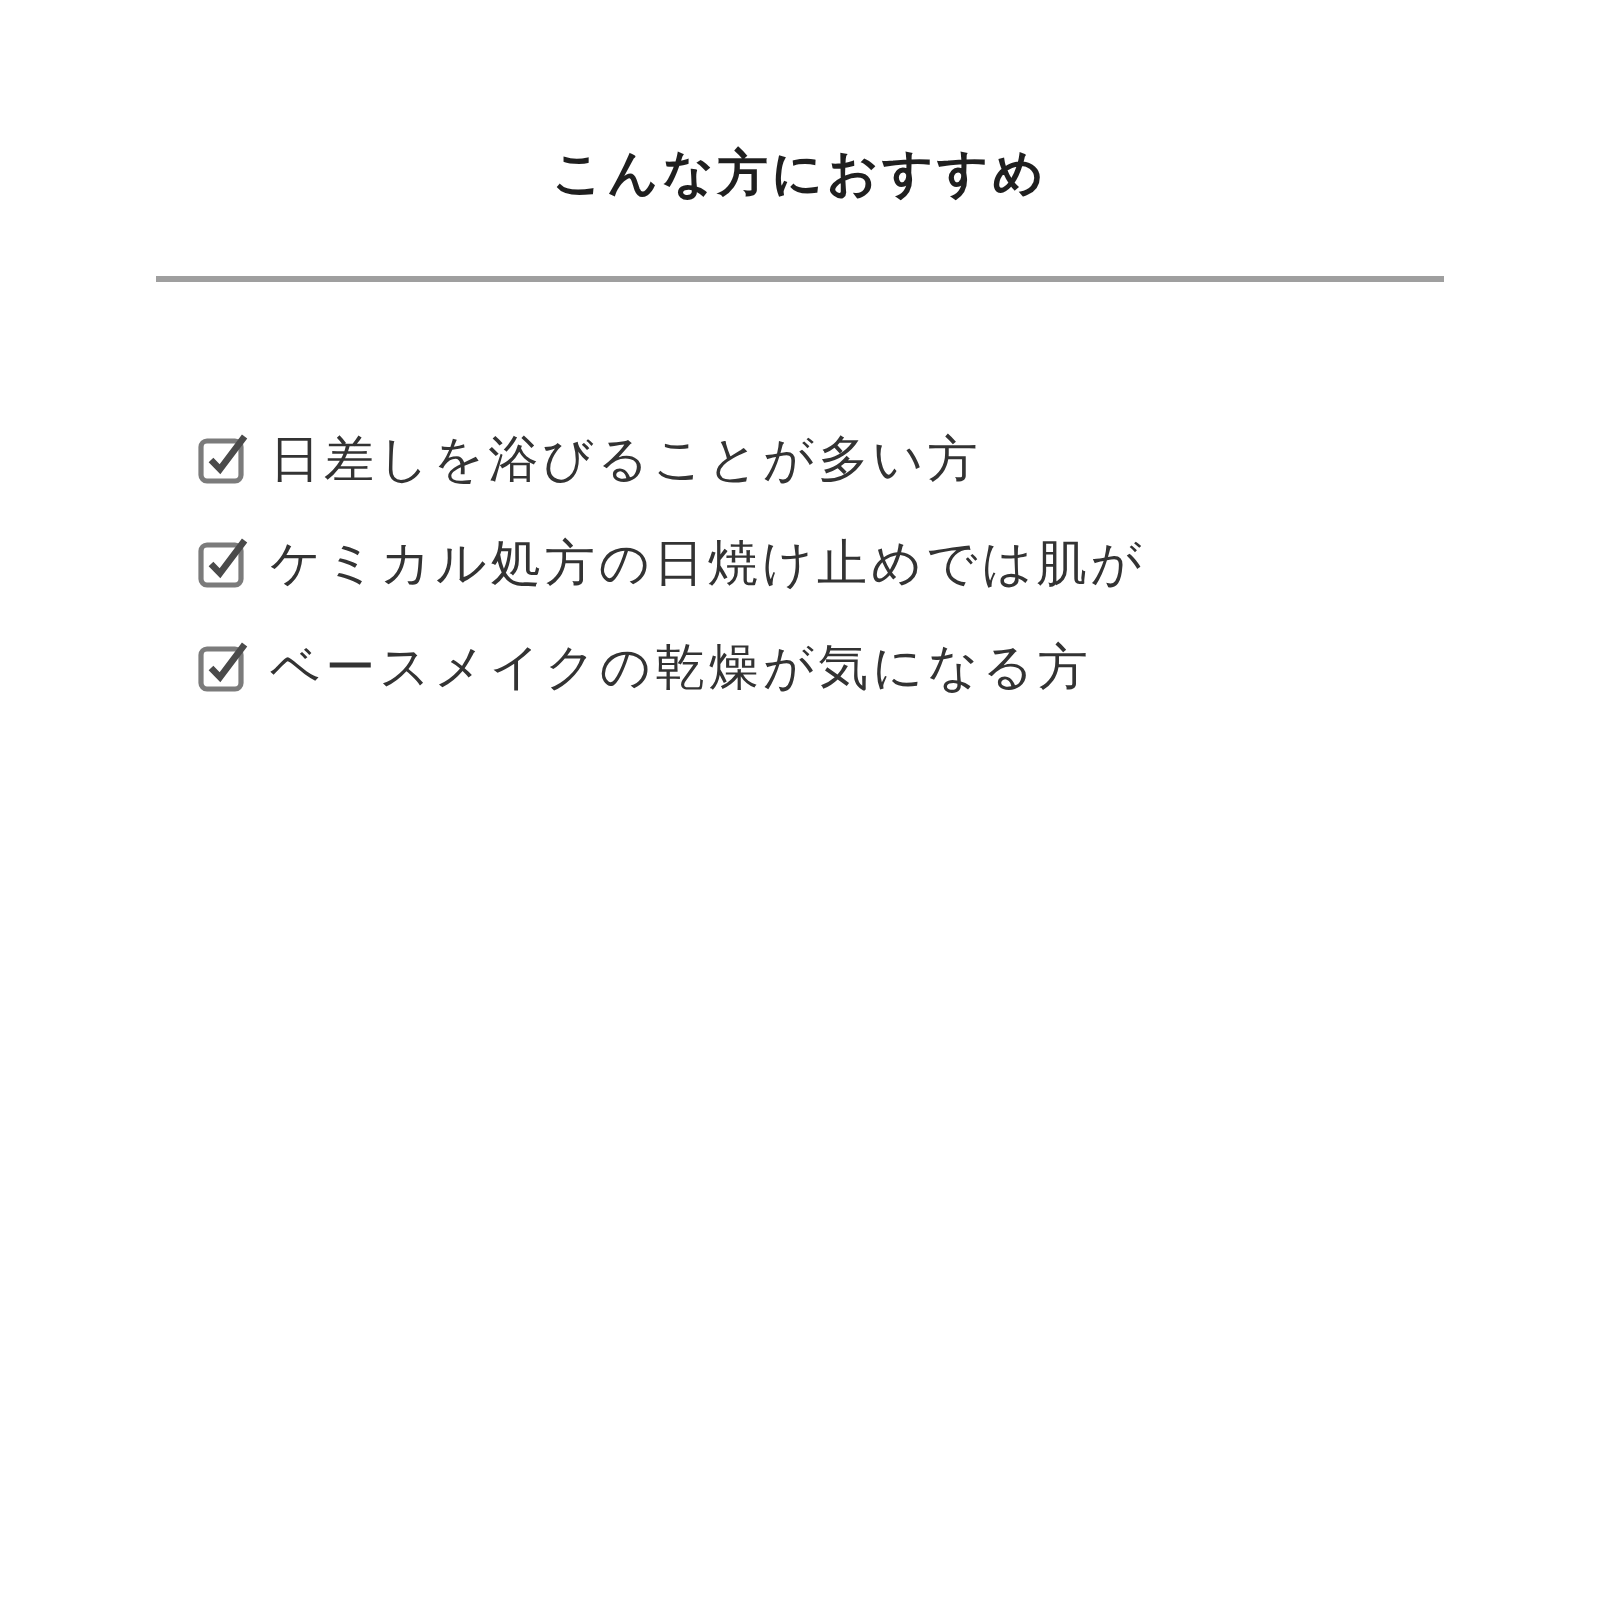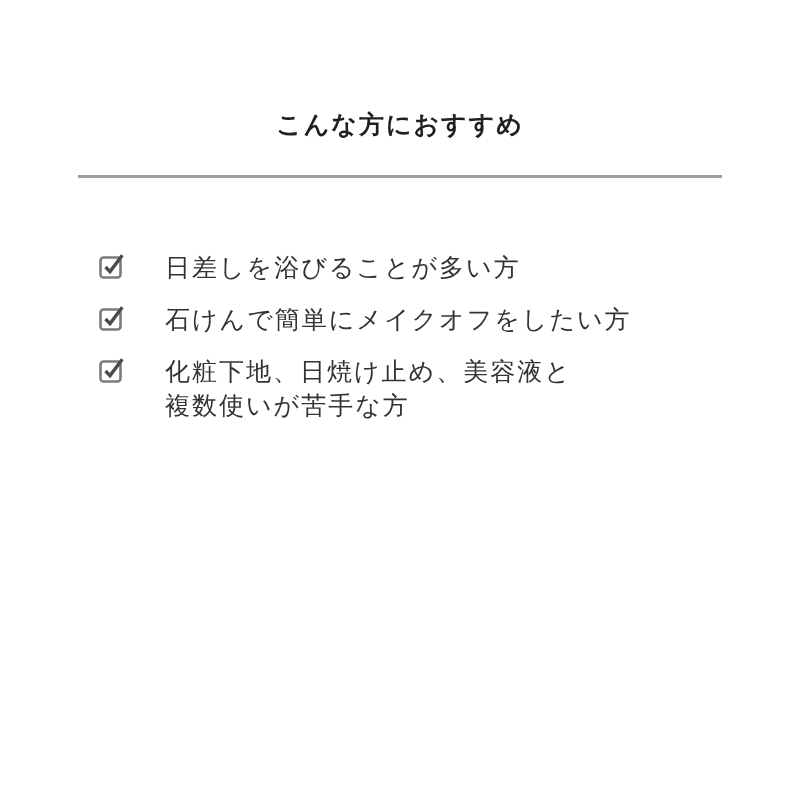--- a/index.html
+++ b/index.html
@@ -16,21 +16,21 @@
     background:var(--bg);
     font-family:"Liberation Sans","DejaVu Sans",sans-serif;
     color:var(--text-color);
     overflow:hidden;
   }
   .page{
     width:800px;height:800px;
     position:relative;
   }
   .section-title{
-    margin-top:107px;
+    margin-top:70px;
     text-align:center;
     font-size:25px;
     line-height:35px;
     font-weight:600;
     letter-spacing:2px;
     color:var(--title-color);
   }
   .divider{
     width:644px;
     height:3px;
@@ -40,21 +40,20 @@
   .checklist{
     list-style:none;
     margin-top:72px;
     padding-left:99px;
     padding-right:60px;
   }
   .checklist li{
     display:flex;
     align-items:flex-start;
     margin-bottom:18px;
-    gap:30px;
   }
   .check-icon{
     flex:none;
     width:26px;
     height:26px;
     margin-top:3px;
     margin-right:10px;
   }
   .item-text{
     font-size:25px;
@@ -79,27 +78,26 @@
         <div class="item-text">
           <span class="line">日差しを浴びることが多い方</span>
         </div>
       </li>
       <li>
         <svg class="check-icon" viewBox="0 0 26 26" width="26" height="26" aria-hidden="true">
           <rect x="1.5" y="4.5" width="20" height="20" rx="3" fill="none" stroke="var(--box-color)" stroke-width="2.6"></rect>
           <path d="M6.5 14 L11 18.6 L23.3 2.2" fill="none" stroke="var(--check-color)" stroke-width="3.3" stroke-linecap="butt" stroke-linejoin="miter"></path>
         </svg>
         <div class="item-text">
-          <span class="line">石けんで簡単にメイクオフをしたい方</span>
+          <span class="line">ケミカル処方の日焼け止めでは肌が</span>
         </div>
       </li>
       <li>
         <svg class="check-icon" viewBox="0 0 26 26" width="26" height="26" aria-hidden="true">
           <rect x="1.5" y="4.5" width="20" height="20" rx="3" fill="none" stroke="var(--box-color)" stroke-width="2.6"></rect>
           <path d="M6.5 14 L11 18.6 L23.3 2.2" fill="none" stroke="var(--check-color)" stroke-width="3.3" stroke-linecap="butt" stroke-linejoin="miter"></path>
         </svg>
         <div class="item-text">
-          <span class="line">化粧下地、日焼け止め、美容液と</span>
-          <span class="line">複数使いが苦手な方</span>
+          <span class="line">ベースメイクの乾燥が気になる方</span>
         </div>
       </li>
     </ul>
 </div>
 
 </body></html>

